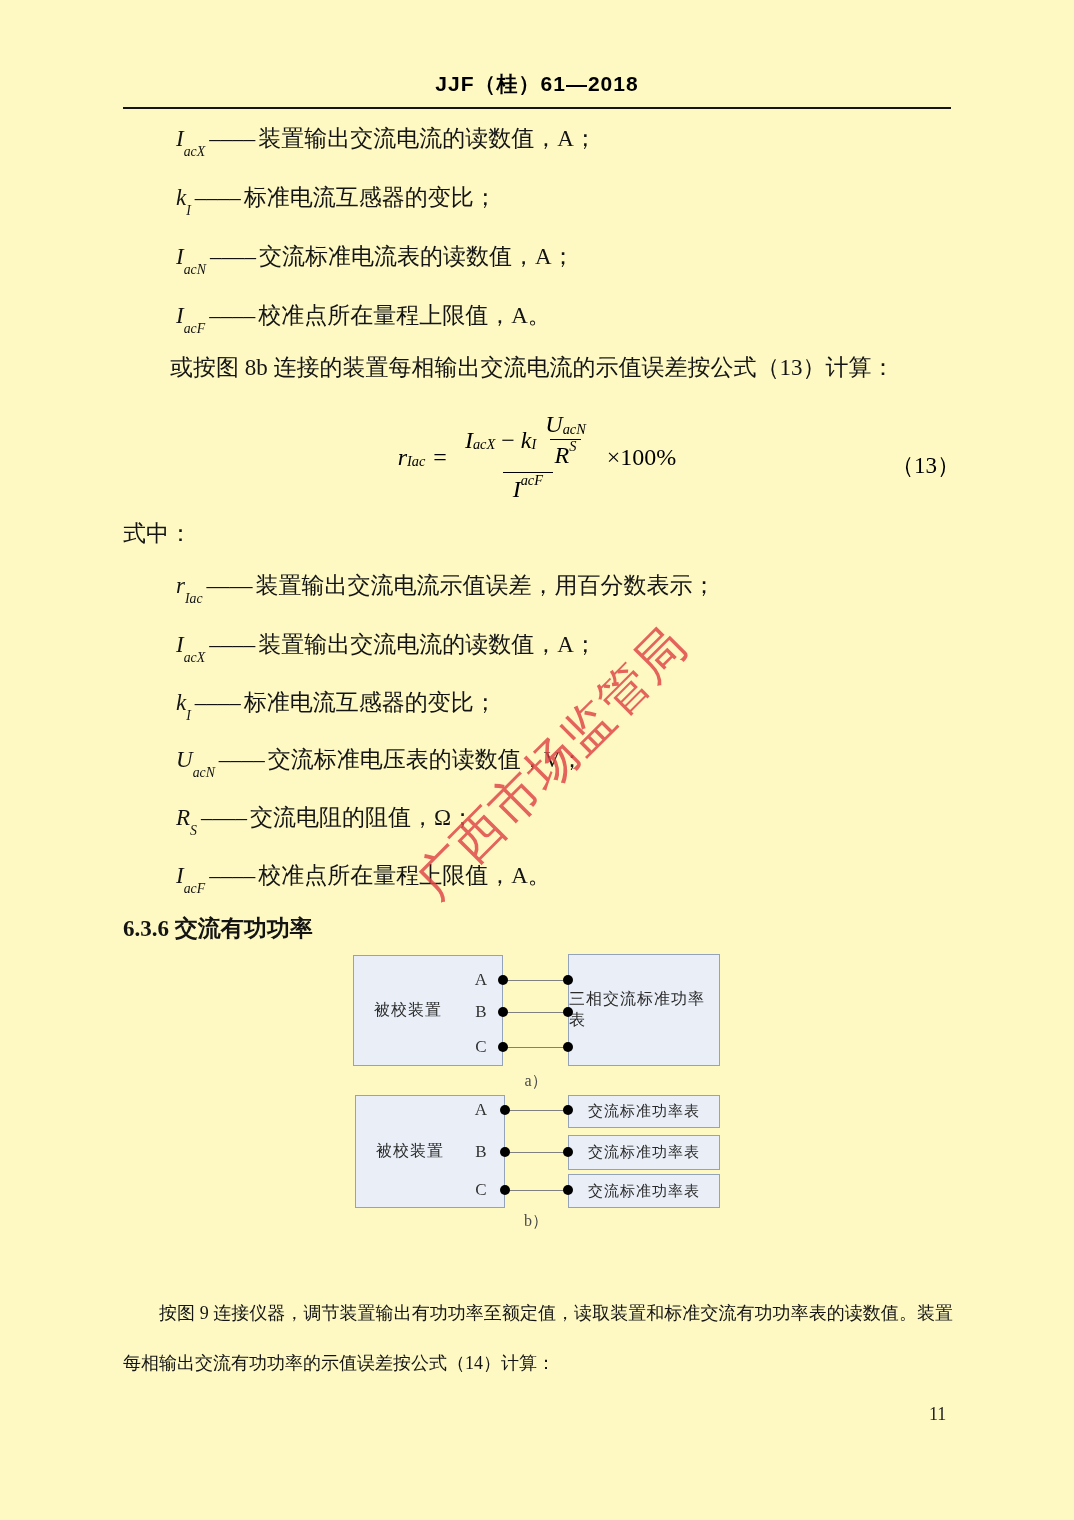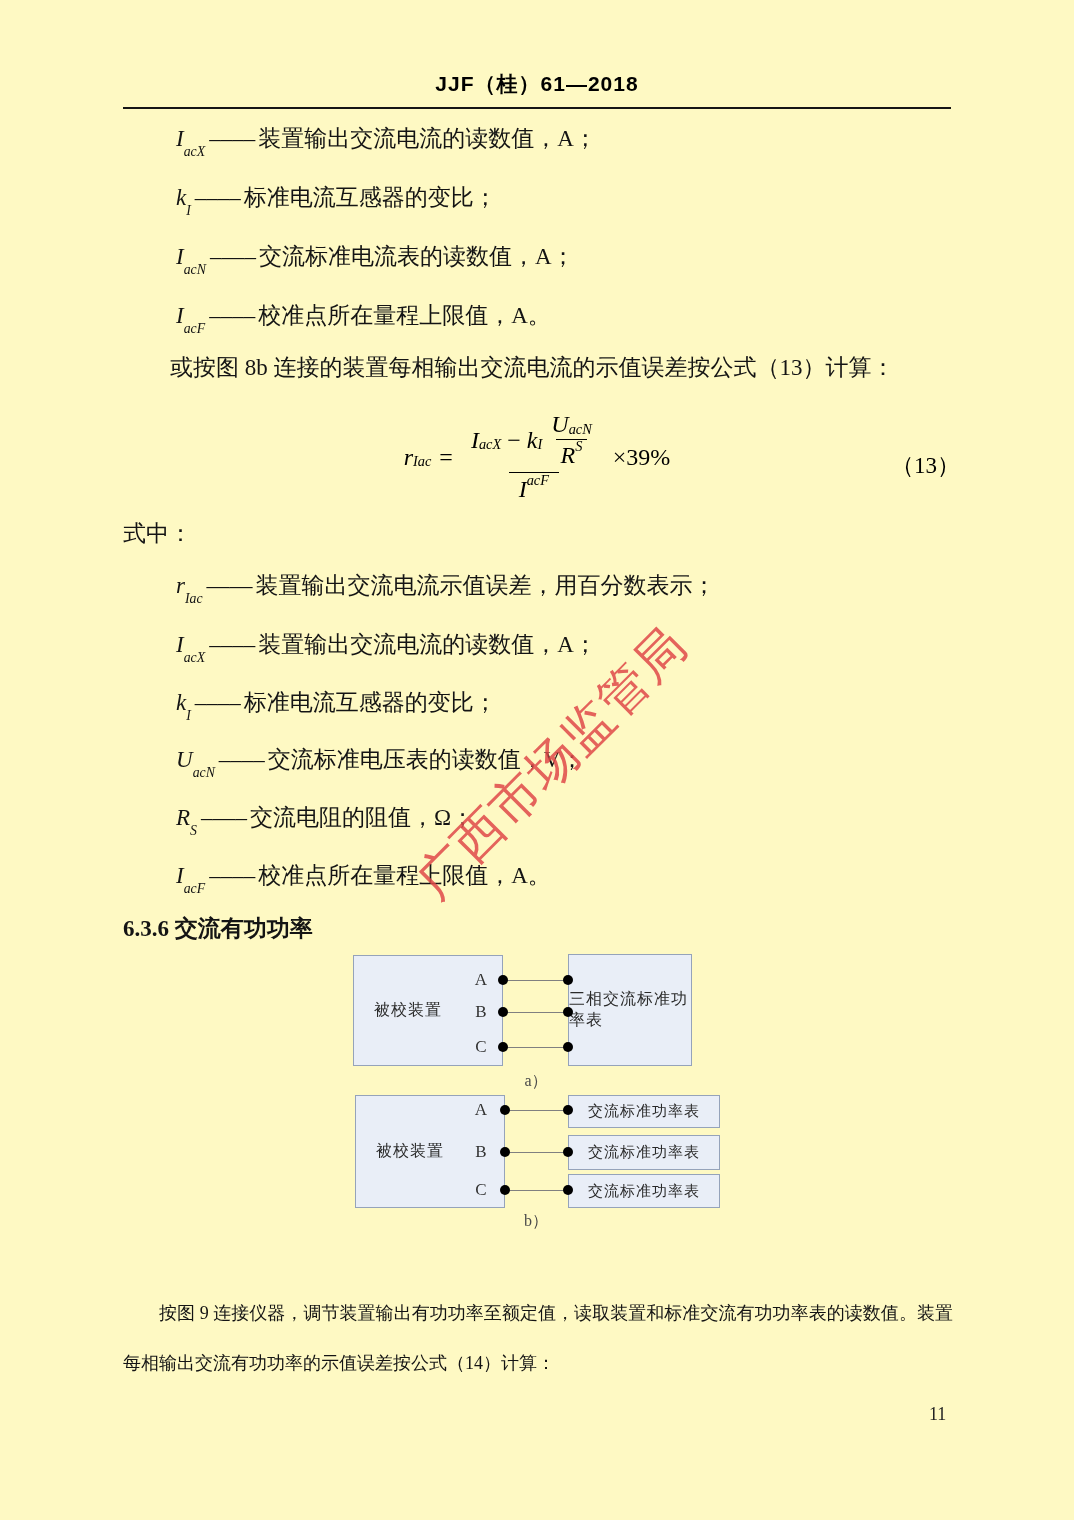--- a/index.html
+++ b/index.html
@@ -133,21 +133,21 @@
                 <span class="v">R</span>
                 <sub>S</sub>
               </span>
           </span>
         </span>
         <span class="fden">
             <span class="v">I</span>
             <sub>acF</sub>
           </span>
       </span>
-      <span class="ftail">×39%</span>
+      <span class="ftail">×100%</span>
     </div>
   </div>
   <div class="abs ftag">（13）</div>
 
   <div class="abs bodytext" style="top:518px;left:123px;">式中：</div>
 
   <div class="abs defline" style="top:571px;">
     <span class="v">r</span><sub>Iac</sub><span class="dsh">––––</span><span>装置输出交流电流示值误差，用百分数表示；</span>
   </div>
   <div class="abs defline" style="top:630px;">
@@ -166,21 +166,21 @@
     <span class="v">I</span><sub>acF</sub><span class="dsh">––––</span><span>校准点所在量程上限值，A。</span>
   </div>
 
   <div class="abs section" style="top:913px;">6.3.6 交流有功功率</div>
 
   <div class="abs figure">
 
     <div class="fbox" style="left:0;top:2px;width:150px;height:111px;">
       <span class="shiftl">被校装置</span>
     </div>
-    <div class="fbox" style="left:215px;top:1px;width:124px;height:112px;">
+    <div class="fbox" style="left:215px;top:1px;width:152px;height:112px;">
       <span>三相交流标准功率表</span>
     </div>
     <span class="term" style="left:128px;top:27px;">A</span>
     <span class="term" style="left:128px;top:59px;">B</span>
     <span class="term" style="left:128px;top:94px;">C</span>
     <div class="cline" style="left:150px;top:27px;width:65px;"></div>
     <div class="cline" style="left:150px;top:59px;width:65px;"></div>
     <div class="cline" style="left:150px;top:94px;width:65px;"></div>
     <div class="dot" style="left:150px;top:27px;"></div>
     <div class="dot" style="left:215px;top:27px;"></div>

